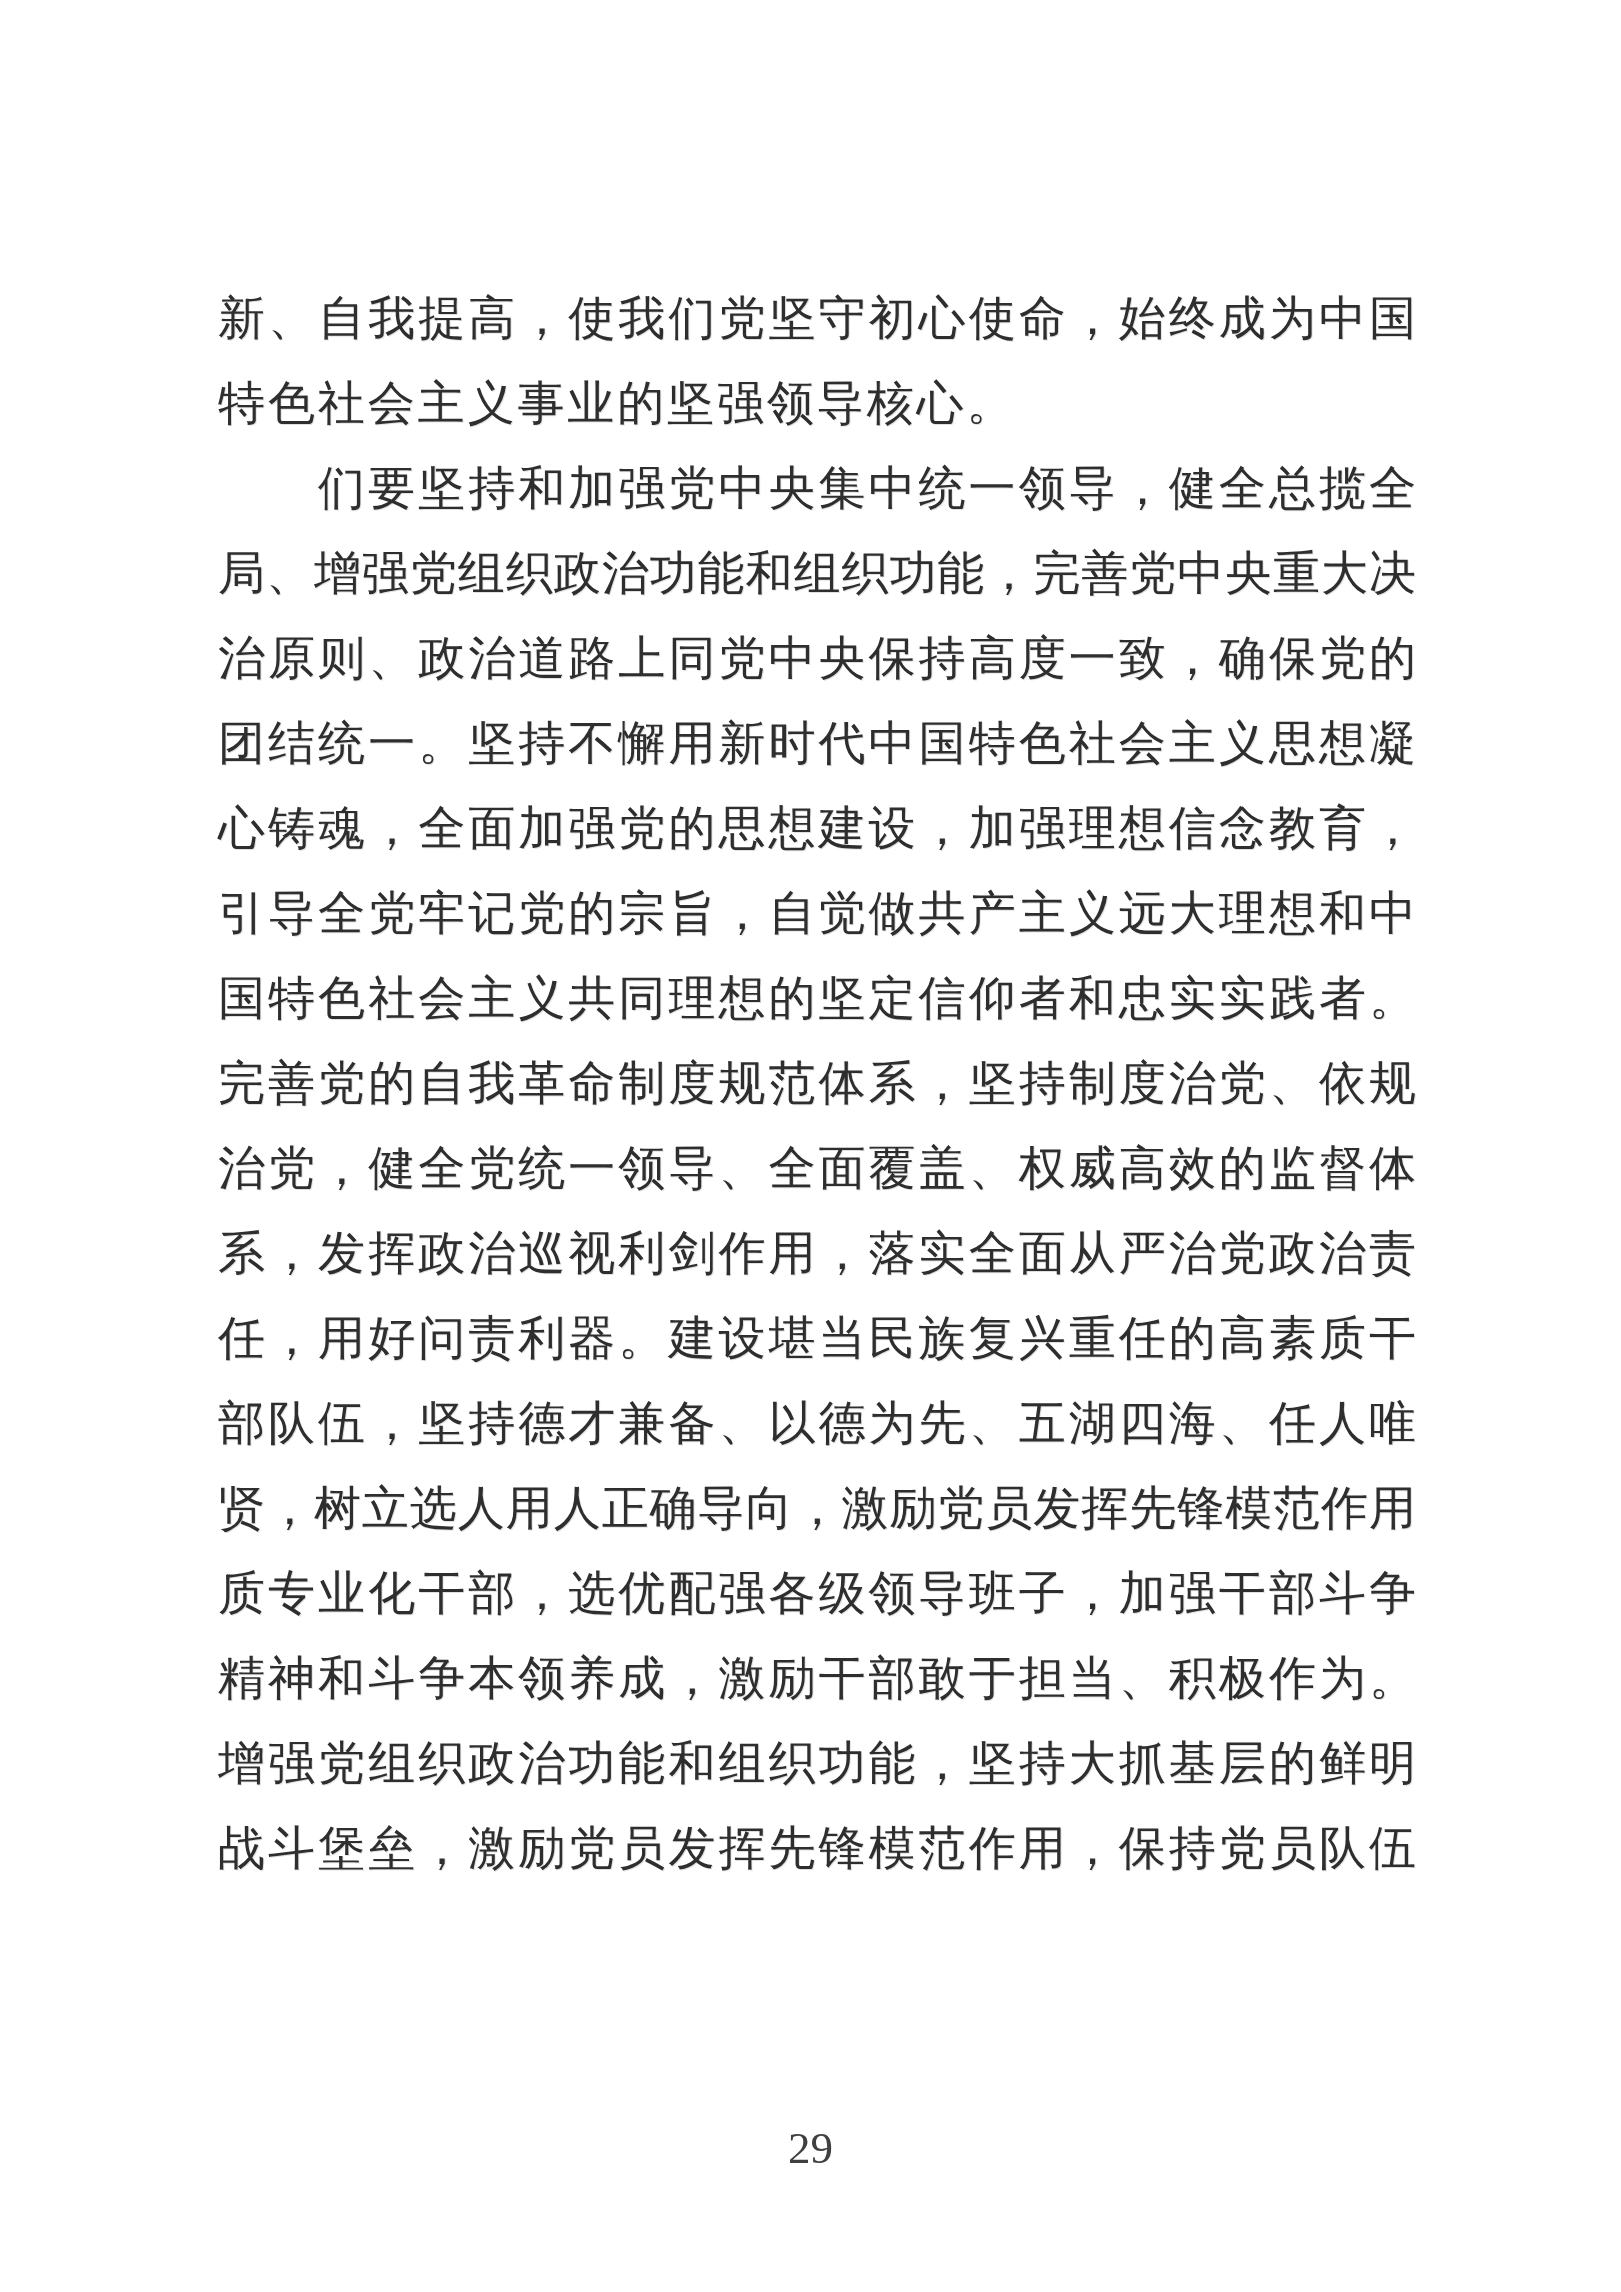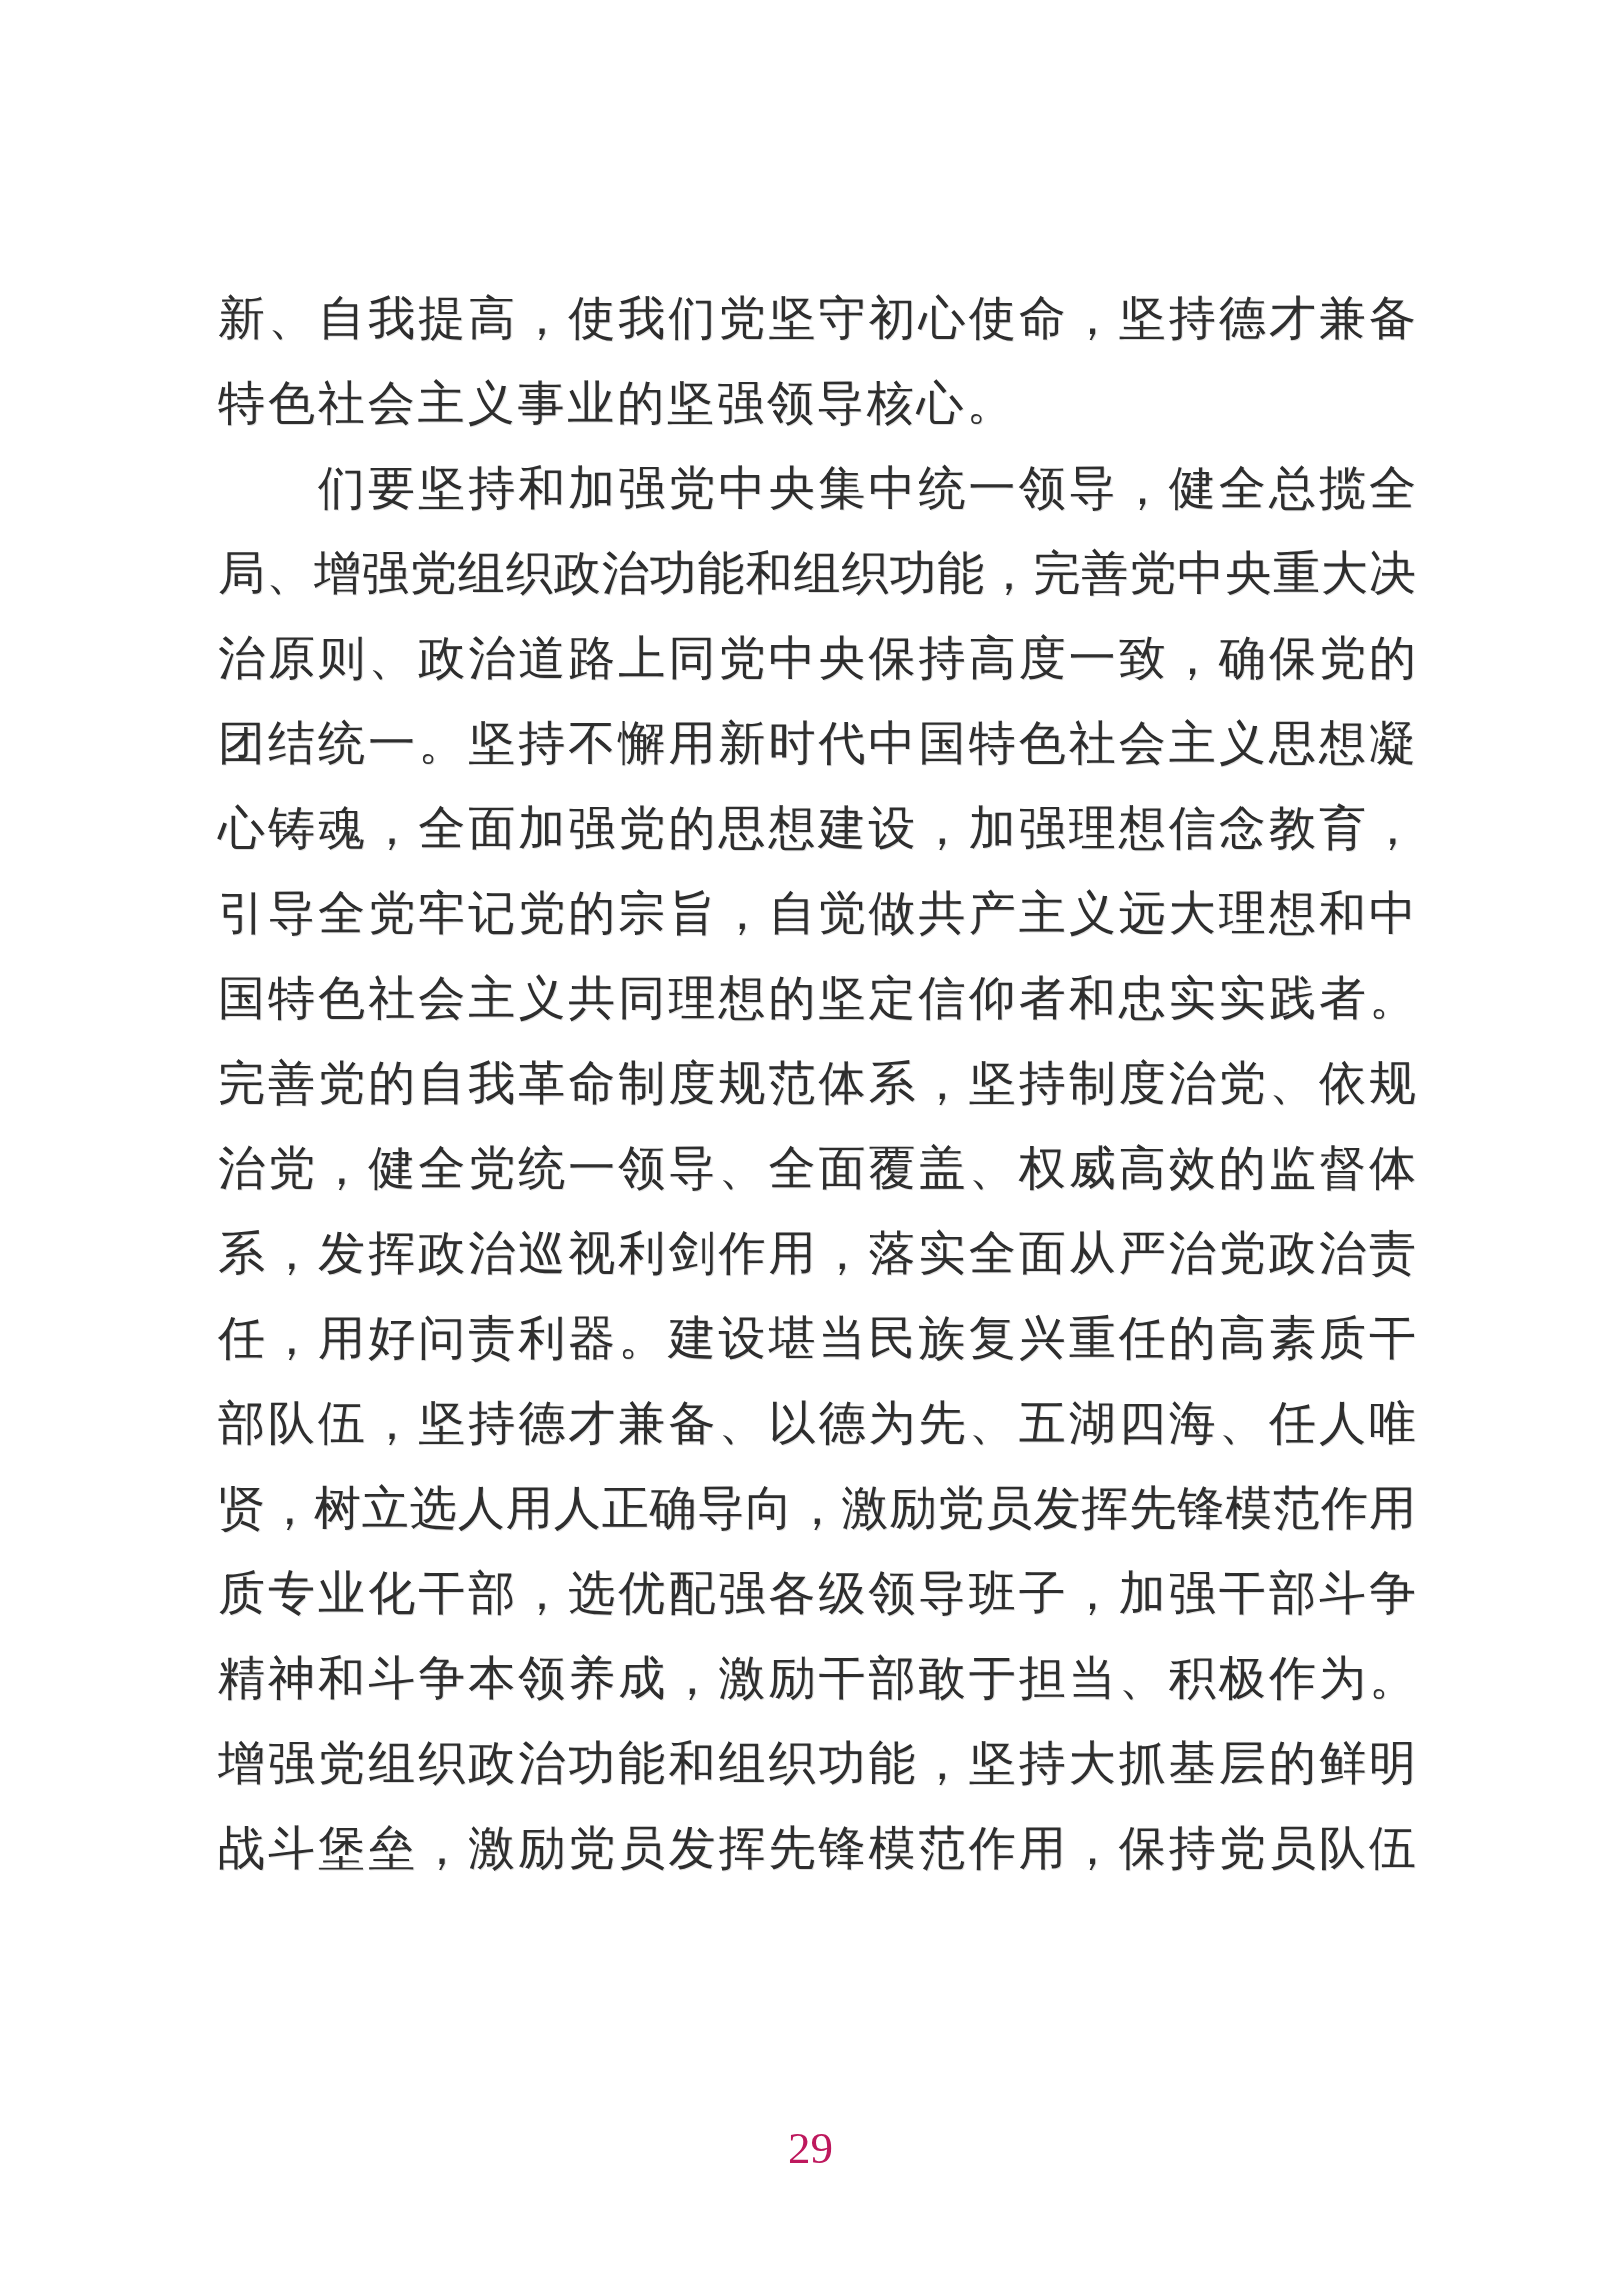--- a/index.html
+++ b/index.html
@@ -49,30 +49,30 @@
     text-indent: 100px;
   }
   .page-number {
     position: absolute;
     left: 0;
     top: 2125px;
     width: 1621px;
     text-align: center;
     font-size: 45px;
     line-height: 47px;
-    color: #be185d;
+    color: #404040;
     font-family: "Liberation Serif", "DejaVu Serif", serif;
   }
 </style>
 </head>
 <body>
 
 <div class="page">
   <div class="text-block">
-      <div class="text-line justified">新、自我提高，使我们党坚守初心使命，坚持德才兼备</div>
+      <div class="text-line justified">新、自我提高，使我们党坚守初心使命，始终成为中国</div>
       <div class="text-line plain">特色社会主义事业的坚强领导核心。</div>
       <div class="text-line justified indented">们要坚持和加强党中央集中统一领导，健全总揽全</div>
       <div class="text-line justified">局、增强党组织政治功能和组织功能，完善党中央重大决</div>
       <div class="text-line justified">治原则、政治道路上同党中央保持高度一致，确保党的</div>
       <div class="text-line justified">团结统一。坚持不懈用新时代中国特色社会主义思想凝</div>
       <div class="text-line justified">心铸魂，全面加强党的思想建设，加强理想信念教育，</div>
       <div class="text-line justified">引导全党牢记党的宗旨，自觉做共产主义远大理想和中</div>
       <div class="text-line justified">国特色社会主义共同理想的坚定信仰者和忠实实践者。</div>
       <div class="text-line justified">完善党的自我革命制度规范体系，坚持制度治党、依规</div>
       <div class="text-line justified">治党，健全党统一领导、全面覆盖、权威高效的监督体</div>

